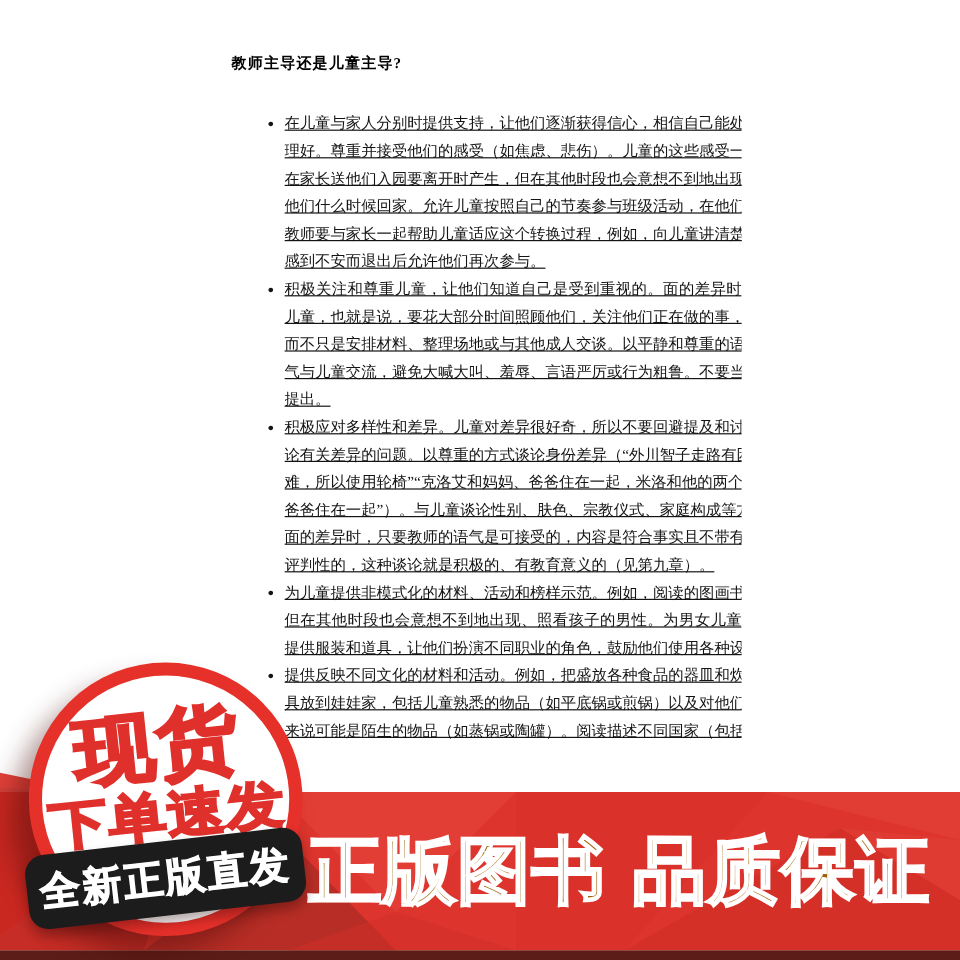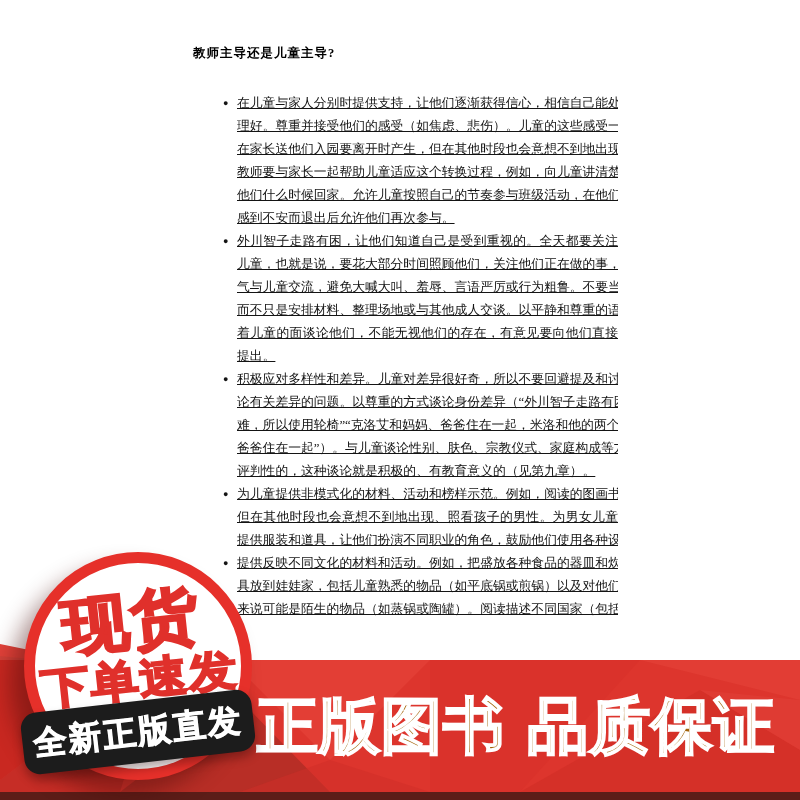--- a/index.html
+++ b/index.html
@@ -71,39 +71,39 @@
 <body>
 
 <div class="page-header">教师主导还是儿童主导?</div>
 
 <div class="body-text">
   <div class="para">
     <span class="bullet">●</span>
     <div class="ln">在儿童与家人分别时提供支持，让他们逐渐获得信心，相信自己能处</div>
     <div class="ln">理好。尊重并接受他们的感受（如焦虑、悲伤）。儿童的这些感受一般</div>
     <div class="ln">在家长送他们入园要离开时产生，但在其他时段也会意想不到地出现。</div>
+    <div class="ln">他们什么时候回家。允许儿童按照自己的节奏参与班级活动，在他们</div>
     <div class="ln">教师要与家长一起帮助儿童适应这个转换过程，例如，向儿童讲清楚</div>
-    <div class="ln">他们什么时候回家。允许儿童按照自己的节奏参与班级活动，在他们</div>
     <div class="ln last">感到不安而退出后允许他们再次参与。</div>
   </div>
   <div class="para">
     <span class="bullet">●</span>
-    <div class="ln">外川智子走路有困，让他们知道自己是受到重视的。全天都要关注</div>
+    <div class="ln">积极关注和尊重儿童，让他们知道自己是受到重视的。面的差异时</div>
     <div class="ln">儿童，也就是说，要花大部分时间照顾他们，关注他们正在做的事，</div>
+    <div class="ln">而不只是安排材料、整理场地或与其他成人交谈。以平静和尊重的语</div>
     <div class="ln">气与儿童交流，避免大喊大叫、羞辱、言语严厉或行为粗鲁。不要当</div>
-    <div class="ln">而不只是安排材料、整理场地或与其他成人交谈。以平静和尊重的语</div>
-    <div class="ln">着儿童的面谈论他们，不能无视他们的存在，有意见要向他们直接</div>
     <div class="ln last">提出。</div>
   </div>
   <div class="para">
     <span class="bullet">●</span>
     <div class="ln">积极应对多样性和差异。儿童对差异很好奇，所以不要回避提及和讨</div>
     <div class="ln">论有关差异的问题。以尊重的方式谈论身份差异（“外川智子走路有困</div>
     <div class="ln">难，所以使用轮椅”“克洛艾和妈妈、爸爸住在一起，米洛和他的两个</div>
     <div class="ln">爸爸住在一起”）。与儿童谈论性别、肤色、宗教仪式、家庭构成等方</div>
+    <div class="ln">面的差异时，只要教师的语气是可接受的，内容是符合事实且不带有</div>
     <div class="ln last">评判性的，这种谈论就是积极的、有教育意义的（见第九章）。</div>
   </div>
   <div class="para">
     <span class="bullet">●</span>
     <div class="ln">为儿童提供非模式化的材料、活动和榜样示范。例如，阅读的图画书</div>
     <div class="ln">但在其他时段也会意想不到地出现、照看孩子的男性。为男女儿童</div>
     <div class="ln">提供服装和道具，让他们扮演不同职业的角色，鼓励他们使用各种设</div>
   </div>
   <div class="para">
     <span class="bullet">●</span>

